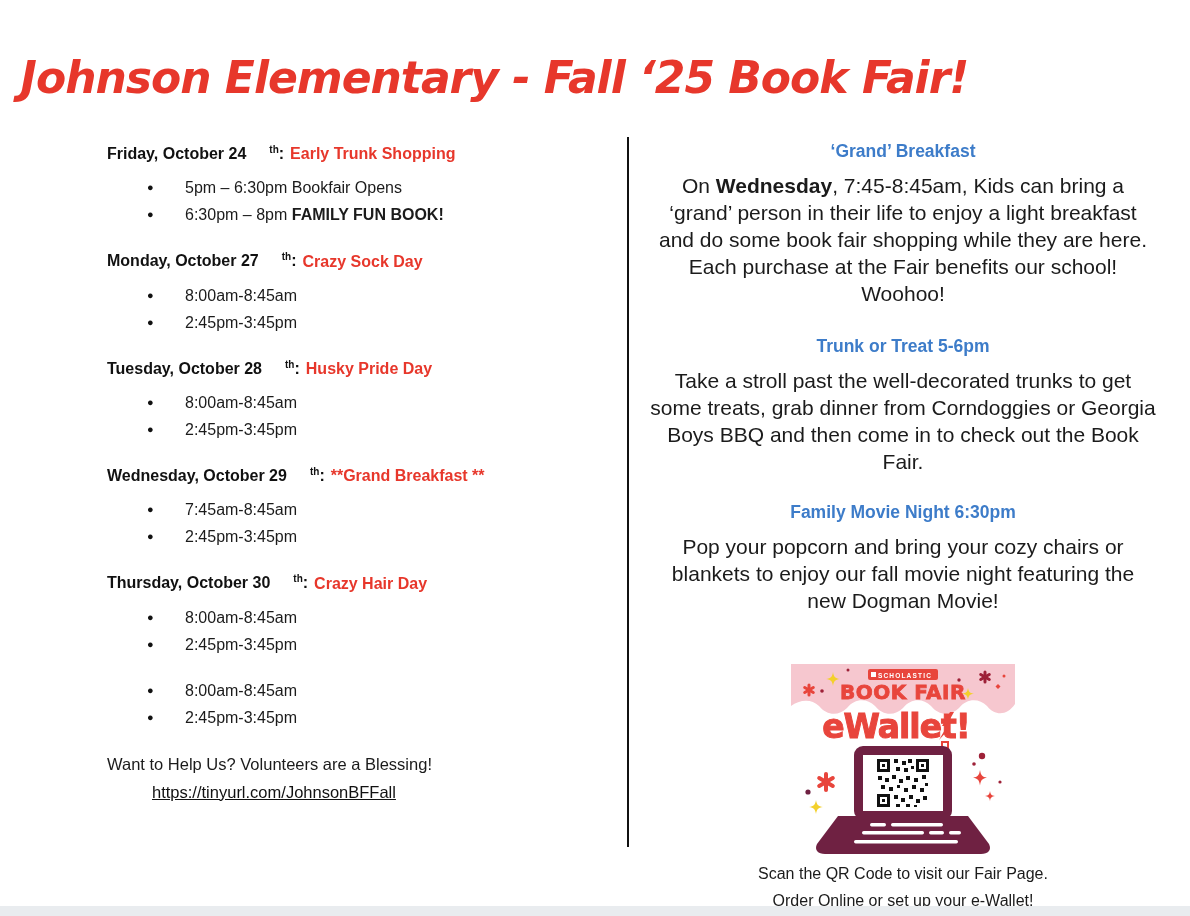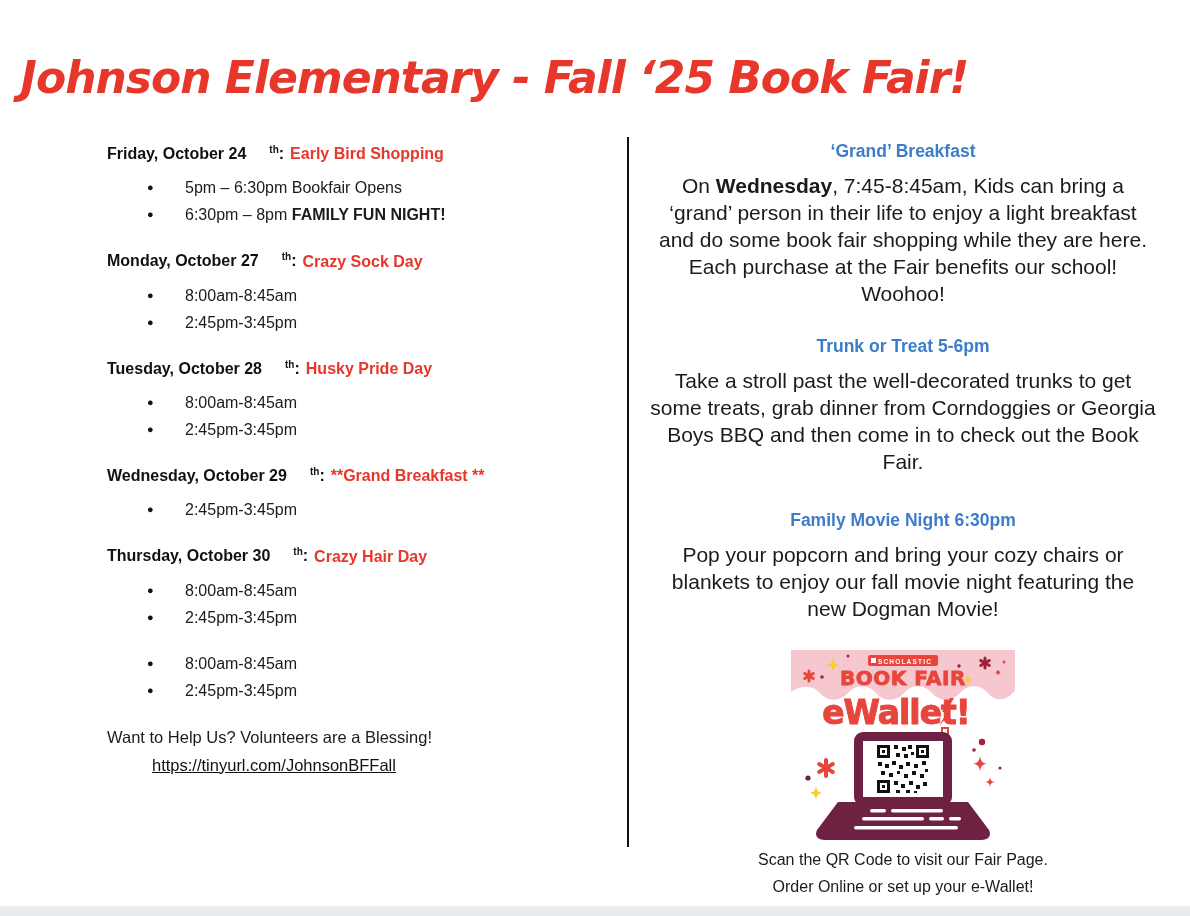--- a/index.html
+++ b/index.html
@@ -59,39 +59,39 @@
   .right-col {
     position: absolute; left: 650px; top: 140px; width: 506px;
     text-align: center;
   }
   .info-heading {
     font-size: 17.5px; font-weight: 700; color: #3d7cc9;
     line-height: 22px; margin-bottom: 10px;
   }
   .info-paragraph { font-size: 21px; line-height: 27px; color: #1b1b1b; }
   .p-grand  { margin-bottom: 28px; }
-  .p-trunk  { margin-bottom: 34px; }
-  .p-movie  { margin-bottom: 22px; }
+  .p-trunk  { margin-bottom: 26px; }
+  .p-movie  { margin-bottom: 44px; }
   .ewallet-wrap { margin: 0 auto 2px; width: 250px; height: 200px; }
   .caption { font-size: 16px; line-height: 27px; }
 </style>
 </head>
 <body>
 
 <div class="page-title">Johnson Elementary - Fall ‘25 Book Fair!</div>
 
 <div class="divider"></div>
 
 <div class="left-col">
 
   <div class="day-section">
-    <div class="day-heading"><span>Friday, October 24</span><sup>th</sup><span>:</span><b class="day-event">Early Bird Shopping</b></div>
+    <div class="day-heading"><span>Friday, October 24</span><sup>th</sup><span>:</span><b class="day-event">Early Trunk Shopping</b></div>
     <ul class="bullet-list">
       <li><span>5pm – 6:30pm Bookfair Opens</span></li>
-      <li><span>6:30pm – 8pm </span><b>FAMILY FUN NIGHT!</b></li>
+      <li><span>6:30pm – 8pm </span><b>FAMILY FUN BOOK!</b></li>
     </ul>
   </div>
 
   <div class="day-section">
     <div class="day-heading"><span>Monday, October 27</span><sup>th</sup><span>:</span><b class="day-event">Crazy Sock Day</b></div>
     <ul class="bullet-list">
       <li><span>8:00am-8:45am</span></li>
       <li><span>2:45pm-3:45pm</span></li>
     </ul>
   </div>
@@ -100,20 +100,21 @@
     <div class="day-heading"><span>Tuesday, October 28</span><sup>th</sup><span>:</span><b class="day-event">Husky Pride Day</b></div>
     <ul class="bullet-list">
       <li><span>8:00am-8:45am</span></li>
       <li><span>2:45pm-3:45pm</span></li>
     </ul>
   </div>
 
   <div class="day-section">
     <div class="day-heading"><span>Wednesday, October 29</span><sup>th</sup><span>:</span><b class="day-event">**Grand Breakfast **</b></div>
     <ul class="bullet-list">
+      <li><span>7:45am-8:45am</span></li>
       <li><span>2:45pm-3:45pm</span></li>
     </ul>
   </div>
 
   <div class="day-section">
     <div class="day-heading"><span>Thursday, October 30</span><sup>th</sup><span>:</span><b class="day-event">Crazy Hair Day</b></div>
     <ul class="bullet-list">
       <li><span>8:00am-8:45am</span></li>
       <li><span>2:45pm-3:45pm</span></li>
     </ul>

